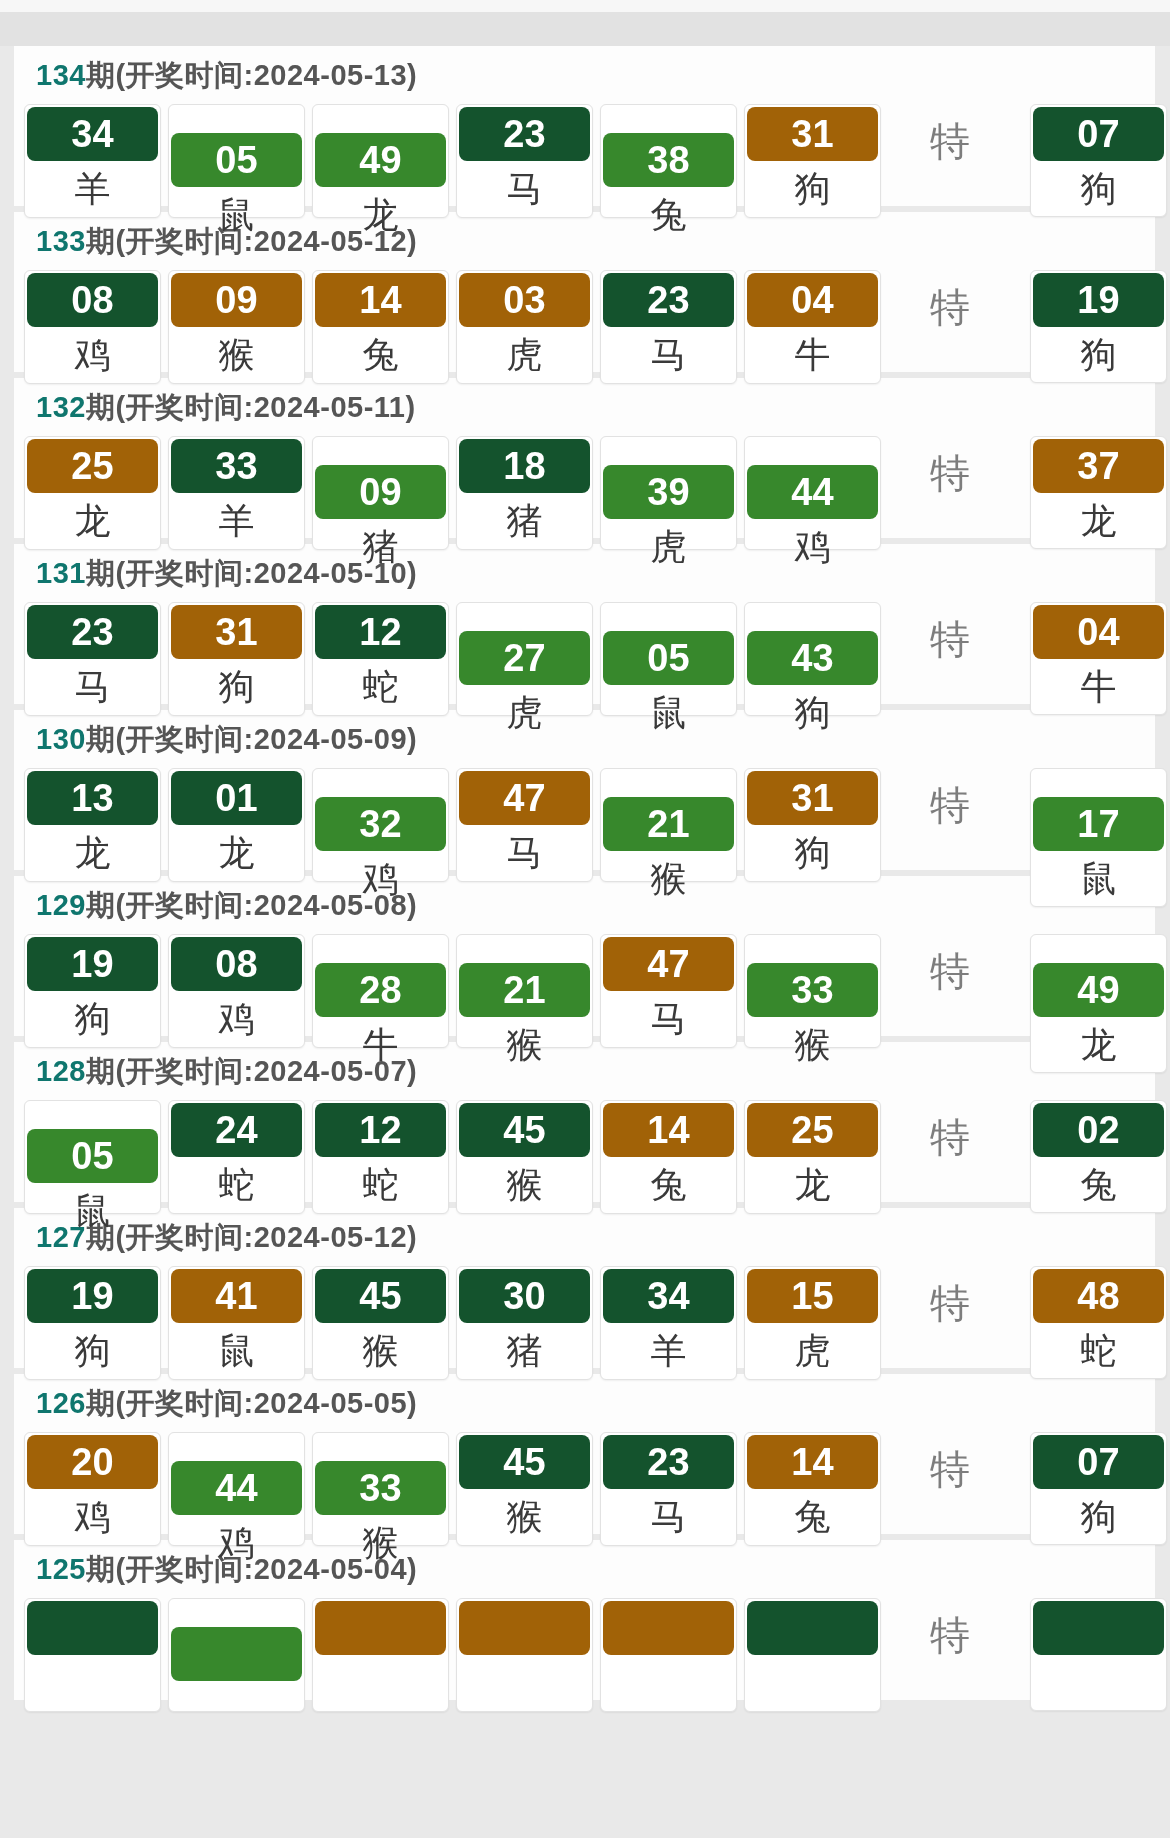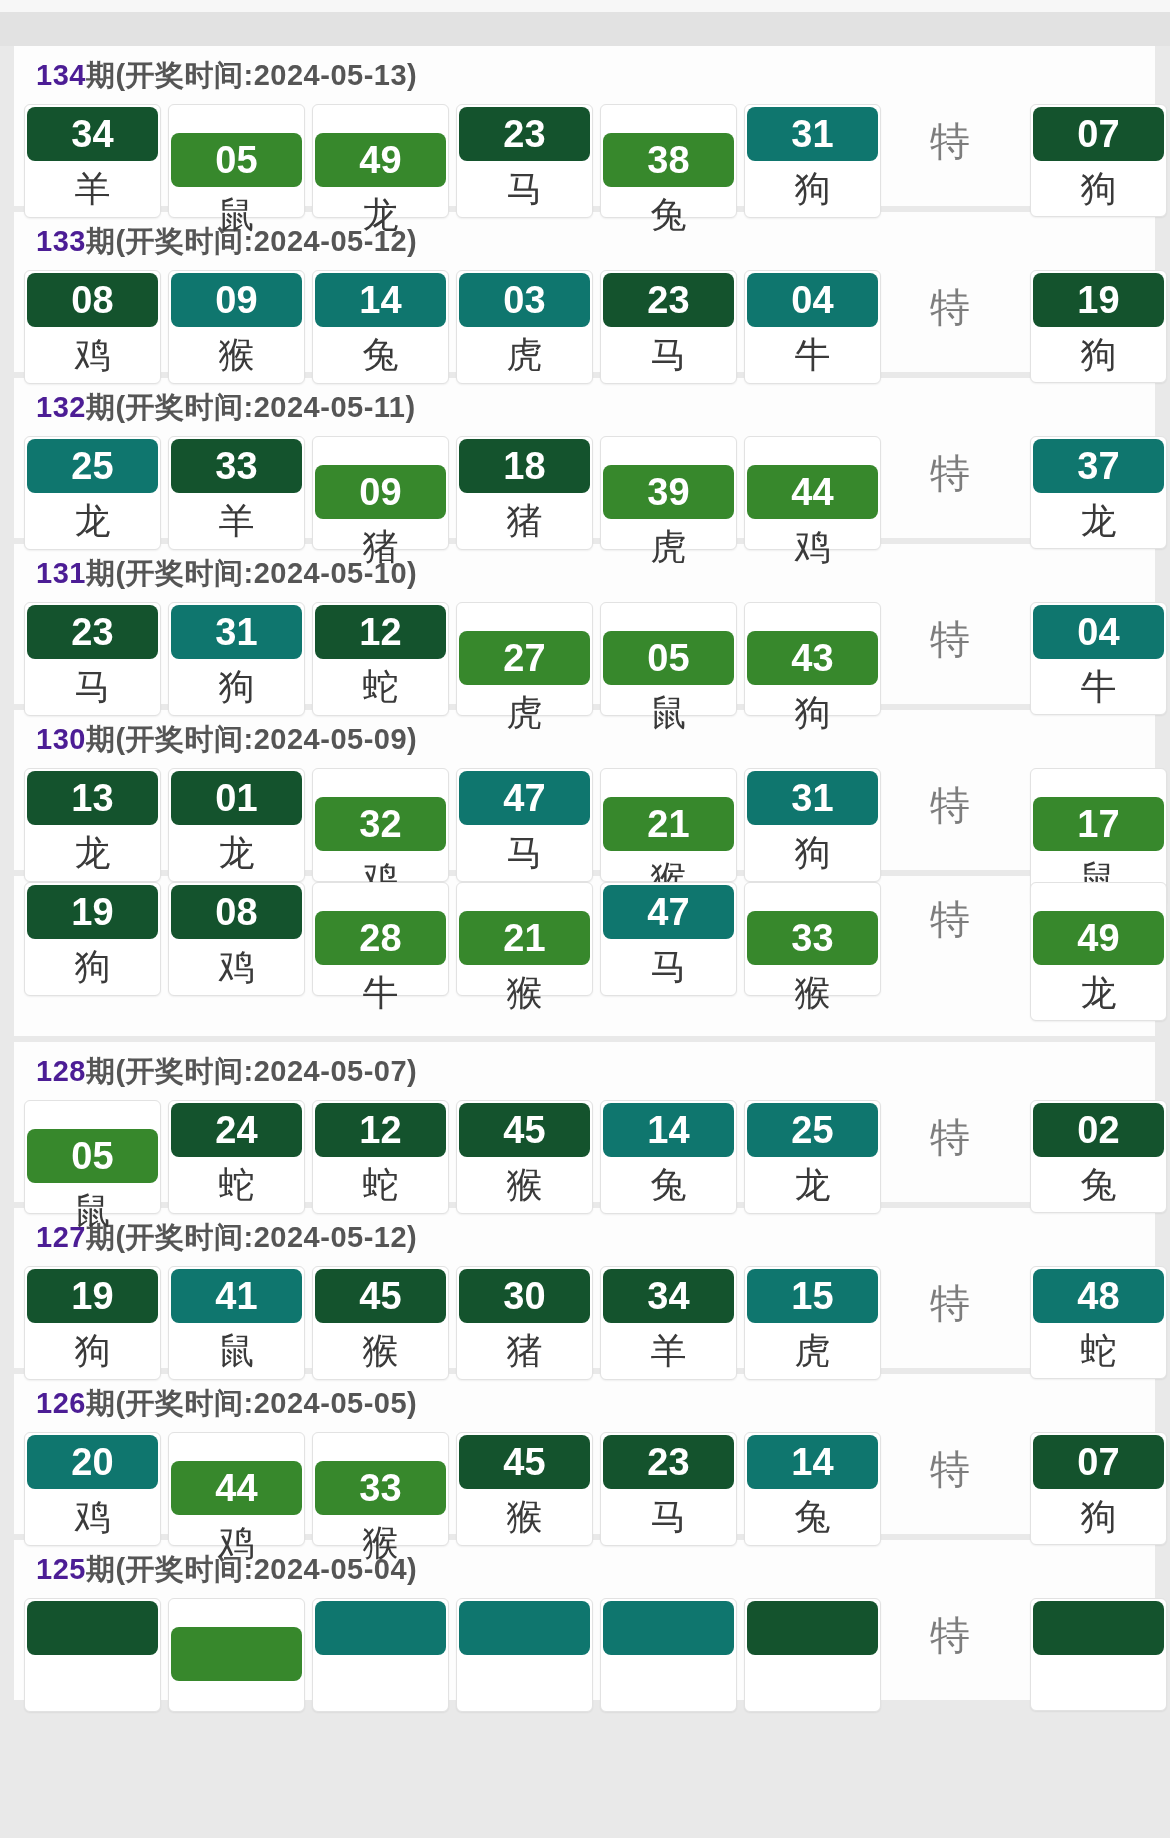--- a/index.html
+++ b/index.html
@@ -18,21 +18,21 @@
     height:149px;
   }
   .period-header{
     margin:0;
     padding:4px 0 8px 22px;
     font-size:29px;
     font-weight:400;
     color:#555;
     letter-spacing:0.5px;
   }
-  .period-num{font-weight:700;color:#4c1d95;}
+  .period-num{font-weight:700;color:#0f766e;}
   .period-rest{font-weight:600;color:#555;}
   .tiles{
     position:relative;
     display:flex;
     gap:7px;
     padding-left:10px;
     height:114px;
   }
   .tile{
     width:137px;
@@ -64,21 +64,21 @@
     font-size:40px;
     color:#7d7d7d;
   }
   .tile.special{
     position:absolute;
     left:1016px;
     top:0;
   }
   .c-red{background:#14532d;}
   .c-green{background:#37882c;margin-top:28px;}
-  .c-blue{background:#0f766e;}
+  .c-blue{background:#a16207;}
 </style>
 </head>
 <body>
 
 <div class="top-white"></div>
 <div class="top-bar"></div>
 
 <main class="content">
   <section class="period-block">
     <h2 class="period-header"><span class="period-num">134</span><span class="period-rest">期(开奖时间:2024-05-13)</span></h2>
@@ -284,20 +284,21 @@
   </div>
 
   <div class="tile special">
     <div class="num c-green">17</div>
     <div class="zodiac">鼠</div>
   </div>
 </div>
   </section>
 
   <section class="period-block">
+    <h2 class="period-header"><span class="period-num">129</span><span class="period-rest">期(开奖时间:2024-05-08)</span></h2>
     <div class="tiles">
       <span class="te-label">特</span>
 
   <div class="tile">
     <div class="num c-red">19</div>
     <div class="zodiac">狗</div>
   </div>
 
   <div class="tile">
     <div class="num c-red">08</div>

